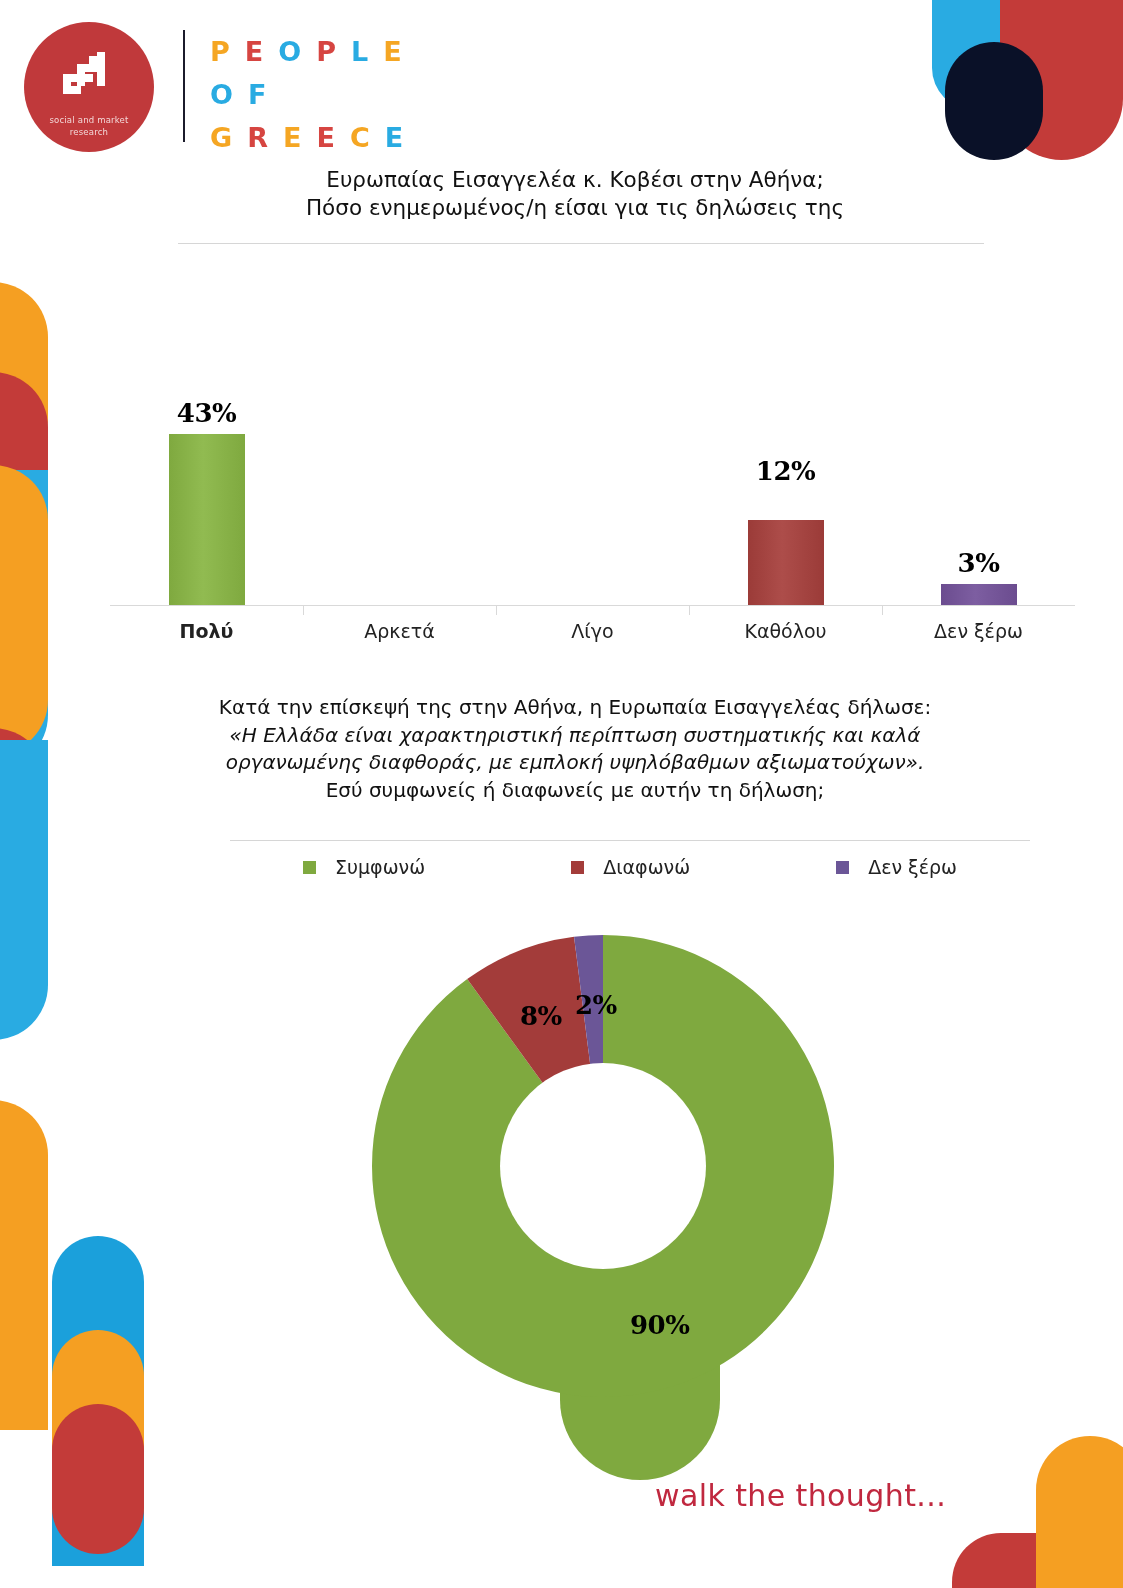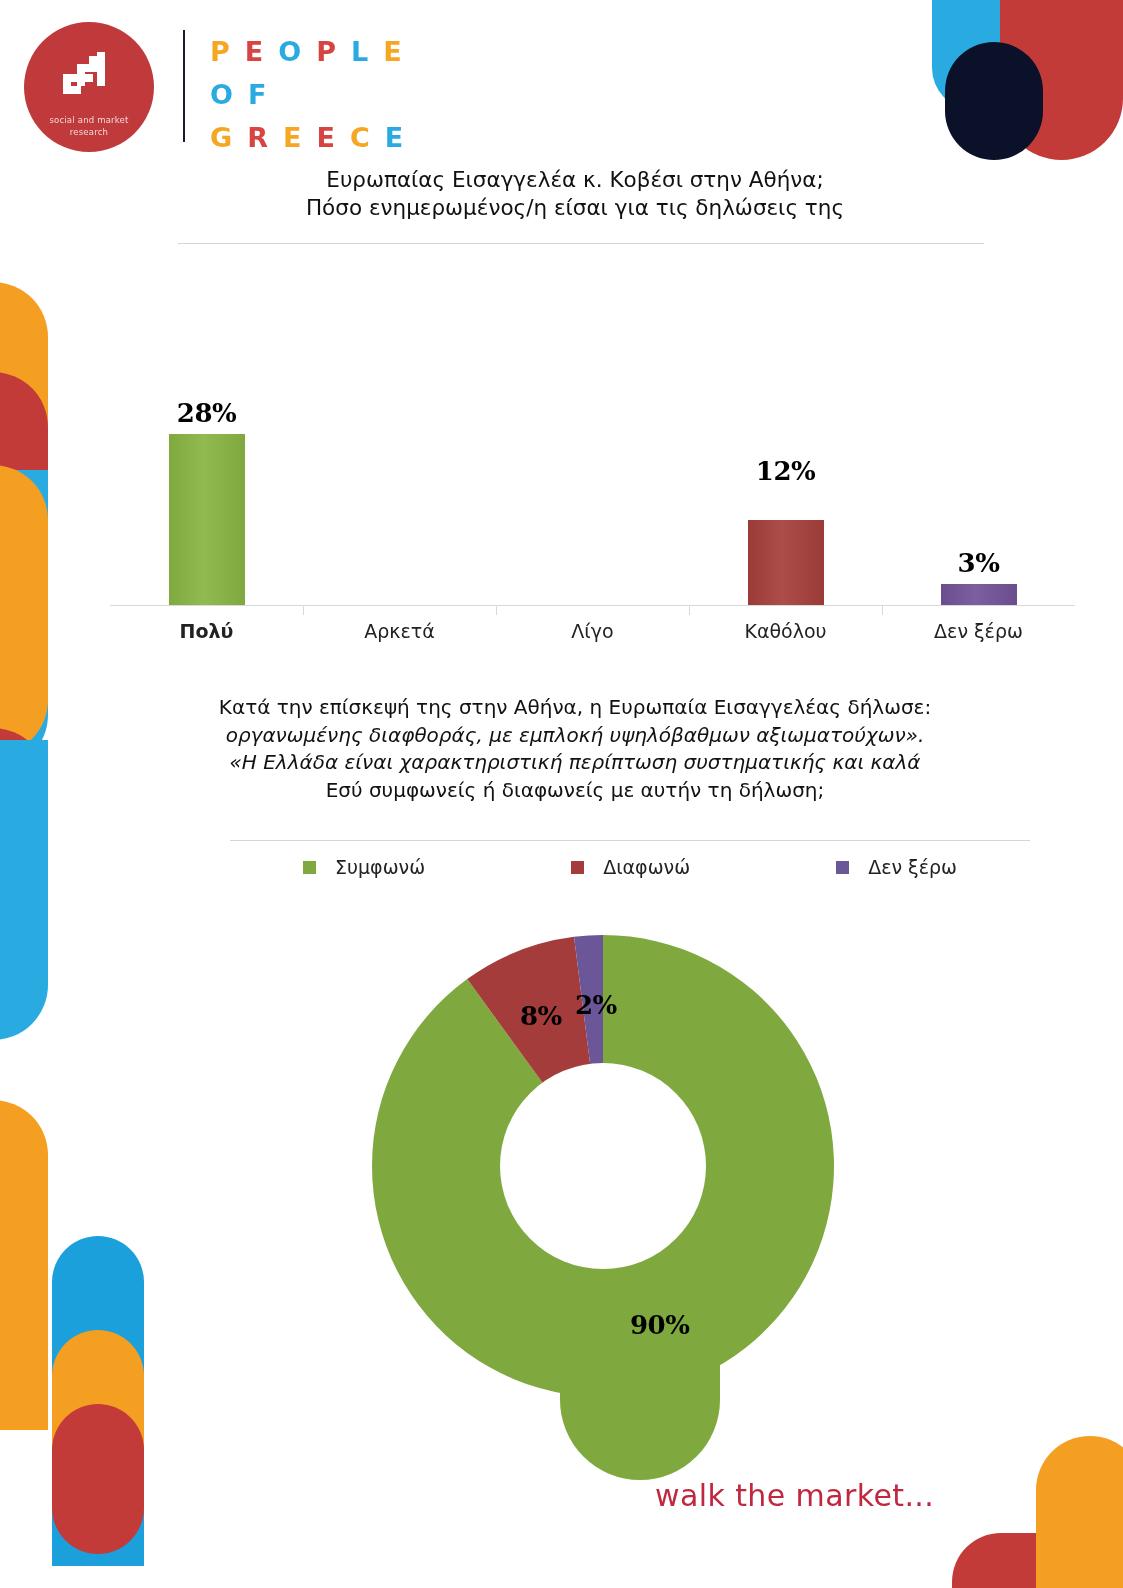--- a/index.html
+++ b/index.html
@@ -237,21 +237,21 @@
 
   <div class="q-title" id="q1">
     <div>Ευρωπαίας Εισαγγελέα κ. Κοβέσι στην Αθήνα;</div>
     <div>Πόσο ενημερωμένος/η είσαι για τις δηλώσεις της</div>
   </div>
   <div class="q1-rule"></div>
 
   <div id="barchart">
     <div class="bar-plot" id="bar-plot">
         <div class="bar-col" style="left: 0px;">
-          <div class="bar-val">28%</div>
+          <div class="bar-val">43%</div>
           <div class="bar-rect" style="height: 172px; background: linear-gradient(to right, rgb(127, 169, 63) 0%, rgb(145, 187, 81) 45%, rgb(127, 169, 63) 100%);"></div>
         </div>
         <div class="bar-col" style="left: 579px; gap: 28px;">
           <div class="bar-val">12%</div>
           <div class="bar-rect" style="height: 86px; background: linear-gradient(to right, rgb(155, 59, 56) 0%, rgb(173, 77, 74) 45%, rgb(155, 59, 56) 100%);"></div>
         </div>
         <div class="bar-col" style="left: 772px;">
           <div class="bar-val">3%</div>
           <div class="bar-rect" style="height: 22px; background: linear-gradient(to right, rgb(107, 76, 143) 0%, rgb(125, 94, 161) 45%, rgb(107, 76, 143) 100%);"></div>
         </div>
@@ -267,22 +267,22 @@
         <div class="bar-label" style="left: 0px; font-weight: bold;">Πολύ</div>
         <div class="bar-label" style="left: 193px;">Αρκετά</div>
         <div class="bar-label" style="left: 386px;">Λίγο</div>
         <div class="bar-label" style="left: 579px;">Καθόλου</div>
         <div class="bar-label" style="left: 772px;">Δεν ξέρω</div>
       </div>
   </div>
 
   <div class="q-title" id="q2">
     <div>Κατά την επίσκεψή της στην Αθήνα, η Ευρωπαία Εισαγγελέας δήλωσε:</div>
+    <div class="q2-em">«Η Ελλάδα είναι χαρακτηριστική περίπτωση συστηματικής και καλά</div>
     <div class="q2-em">οργανωμένης διαφθοράς, με εμπλοκή υψηλόβαθμων αξιωματούχων».</div>
-    <div class="q2-em">«Η Ελλάδα είναι χαρακτηριστική περίπτωση συστηματικής και καλά</div>
     <div>Εσύ συμφωνείς ή διαφωνείς με αυτήν τη δήλωση;</div>
   </div>
   <div class="q2-rule"></div>
 
   <div id="legend">
       <div class="lg-item">
         <span class="lg-swatch" style="background: rgb(127, 169, 63);"></span>
         <span class="lg-text">Συμφωνώ</span>
       </div>
       <div class="lg-item">
@@ -300,15 +300,15 @@
         <path d="M 231 231 L 231 0 A 231 231 0 1 1 95.22160672043867 44.117074299387156 Z" fill="#7FA93F"></path>
         <path d="M 231 231 L 95.22160672043867 44.117074299387156 A 231 231 0 0 1 202.04802304664582 1.8215039963556023 Z" fill="#A33C3A"></path>
         <path d="M 231 231 L 202.04802304664582 1.8215039963556023 A 231 231 0 0 1 230.99999999999997 0 Z" fill="#6B5697"></path>
       </svg>
     <div class="donut-hole"></div>
     <div class="slice-lbl" id="lbl-90">90%</div>
     <div class="slice-lbl" id="lbl-8">8%</div>
     <div class="slice-lbl" id="lbl-2">2%</div>
   </div>
 
-  <div id="tagline">walk the market...</div>
+  <div id="tagline">walk the thought...</div>
 
 </div>
 
 </body></html>

